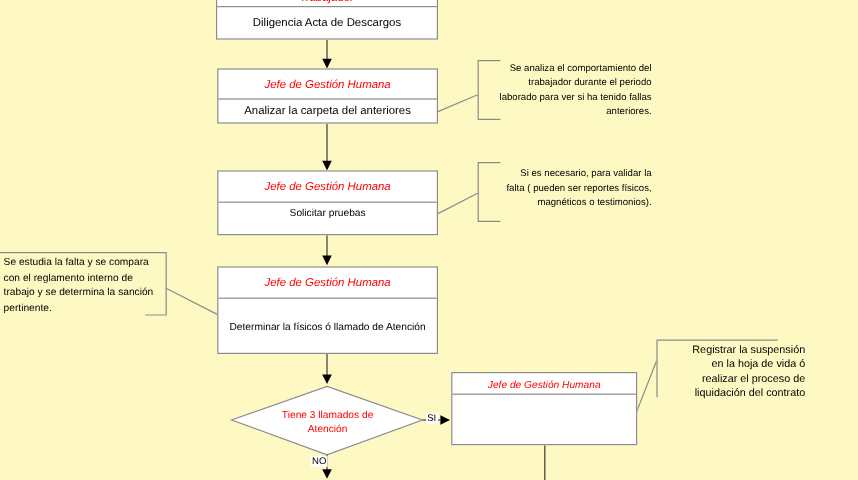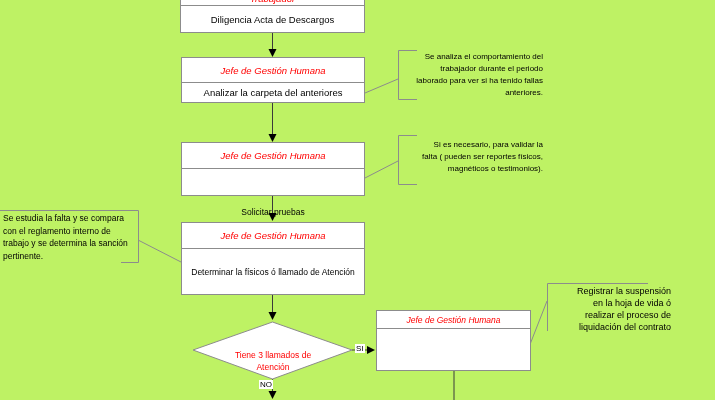--- a/index.html
+++ b/index.html
@@ -1,35 +1,35 @@
 <!DOCTYPE html>
 <html><head>
 <meta charset="utf-8">
 <style>
   html,body{margin:0;padding:0;background:#ffffff;}
   .canvas{
-    position:relative;width:715px;height:400px;background:#bef264;
+    position:relative;width:715px;height:400px;background:#fef9c3;
     overflow:hidden;font-family:"Liberation Sans",sans-serif;color:#000;
   }
   .layer{position:absolute;left:0;top:0;width:715px;height:400px;}
   .pbox{
     position:absolute;background:#ffffff;border:1px solid #8c8c8c;
     box-sizing:border-box;display:flex;flex-direction:column;
   }
   .pbox-title{
     border-bottom:1px solid #8c8c8c;display:flex;align-items:center;justify-content:center;
     color:#ff0000;font-size:9.5px;flex:none;font-style:italic;
   }
   .pbox-title.bottom-align{align-items:flex-end;padding-bottom:1px;}
   .pbox-body{
     flex:1;display:flex;align-items:center;justify-content:center;
     font-size:9.5px;text-align:center;white-space:nowrap;
   }
   .pbox-body.small{font-size:8.5px;}
-  .pbox-body.top-align{align-items:flex-start;padding-top:3px;margin-top:35px;}
+  .pbox-body.top-align{align-items:flex-start;padding-top:3px;}
   .pbox-body.red{color:#ff0000;white-space:pre-line;line-height:12px;}
   .note{
     position:absolute;font-size:8px;line-height:12px;white-space:pre-line;
     text-align:right;color:#000;
   }
   .note.left-justified{text-align:left;font-size:8.5px;line-height:12.5px;}
   .note.big{font-size:9px;line-height:12px;}
   .diamond-label{
     position:absolute;color:#ff0000;font-size:8.5px;line-height:11.5px;
     text-align:center;white-space:pre-line;
@@ -98,21 +98,21 @@
 
   <div class="pbox" style="left:181px;top:222px;width:184px;height:73px">
     <div class="pbox-title" style="height:25px">Jefe de Gestión Humana</div>
     <div class="pbox-body small">Determinar la físicos ó llamado de Atención</div>
   </div>
 
   <div class="pbox" style="left:376px;top:310px;width:155px;height:61px">
     <div class="pbox-title" style="height:17px;font-size:8.5px">Jefe de Gestión Humana</div>
   </div>
 
-  <div class="diamond-label" style="left:200px;top:350px;width:146px">Tiene 3 llamados de
+  <div class="diamond-label" style="left:200px;top:340px;width:146px">Tiene 3 llamados de
 Atención</div>
 
   <div class="flow-label" style="left:355px;top:344px">SI</div>
   <div class="flow-label" style="left:259px;top:380px">NO</div>
 
   <div class="note" style="left:398px;top:51px;width:145px">Se analiza el comportamiento del
 trabajador durante el periodo
 laborado para ver si ha tenido fallas
 anteriores.</div>
   <div class="note" style="left:398px;top:139px;width:145px">Si es necesario,  para validar la

